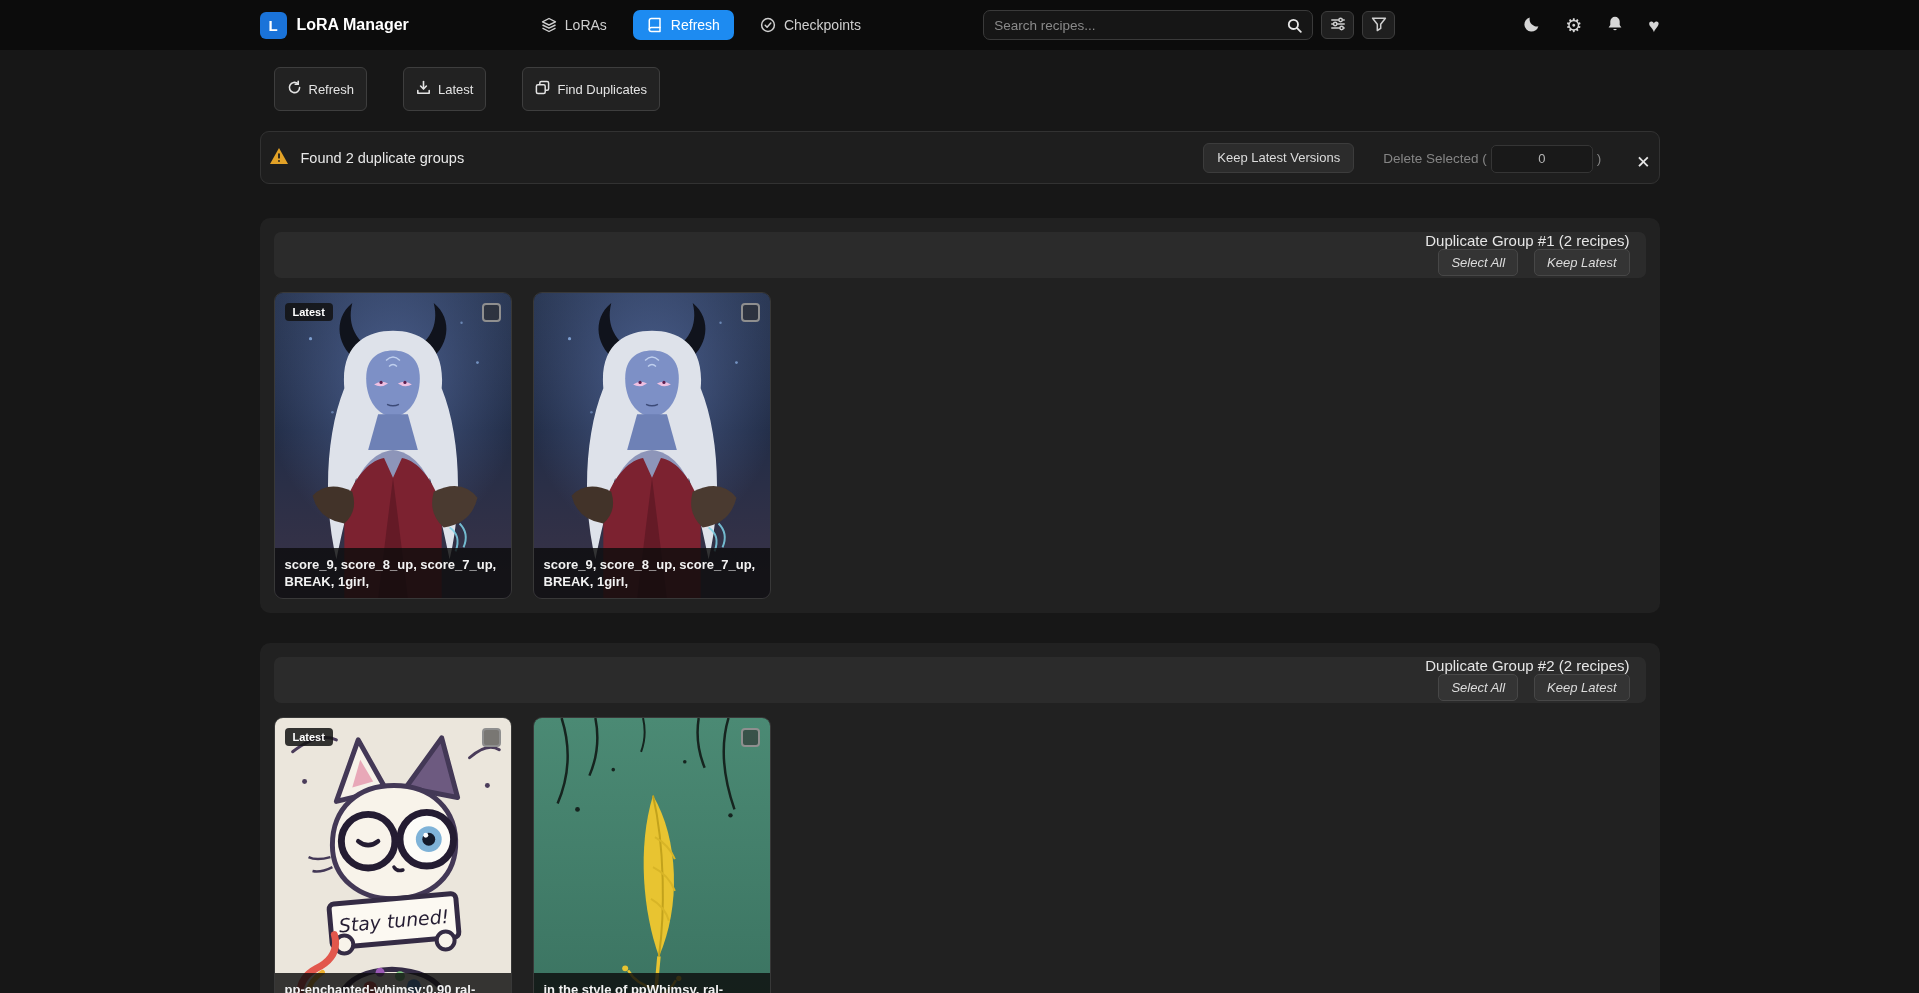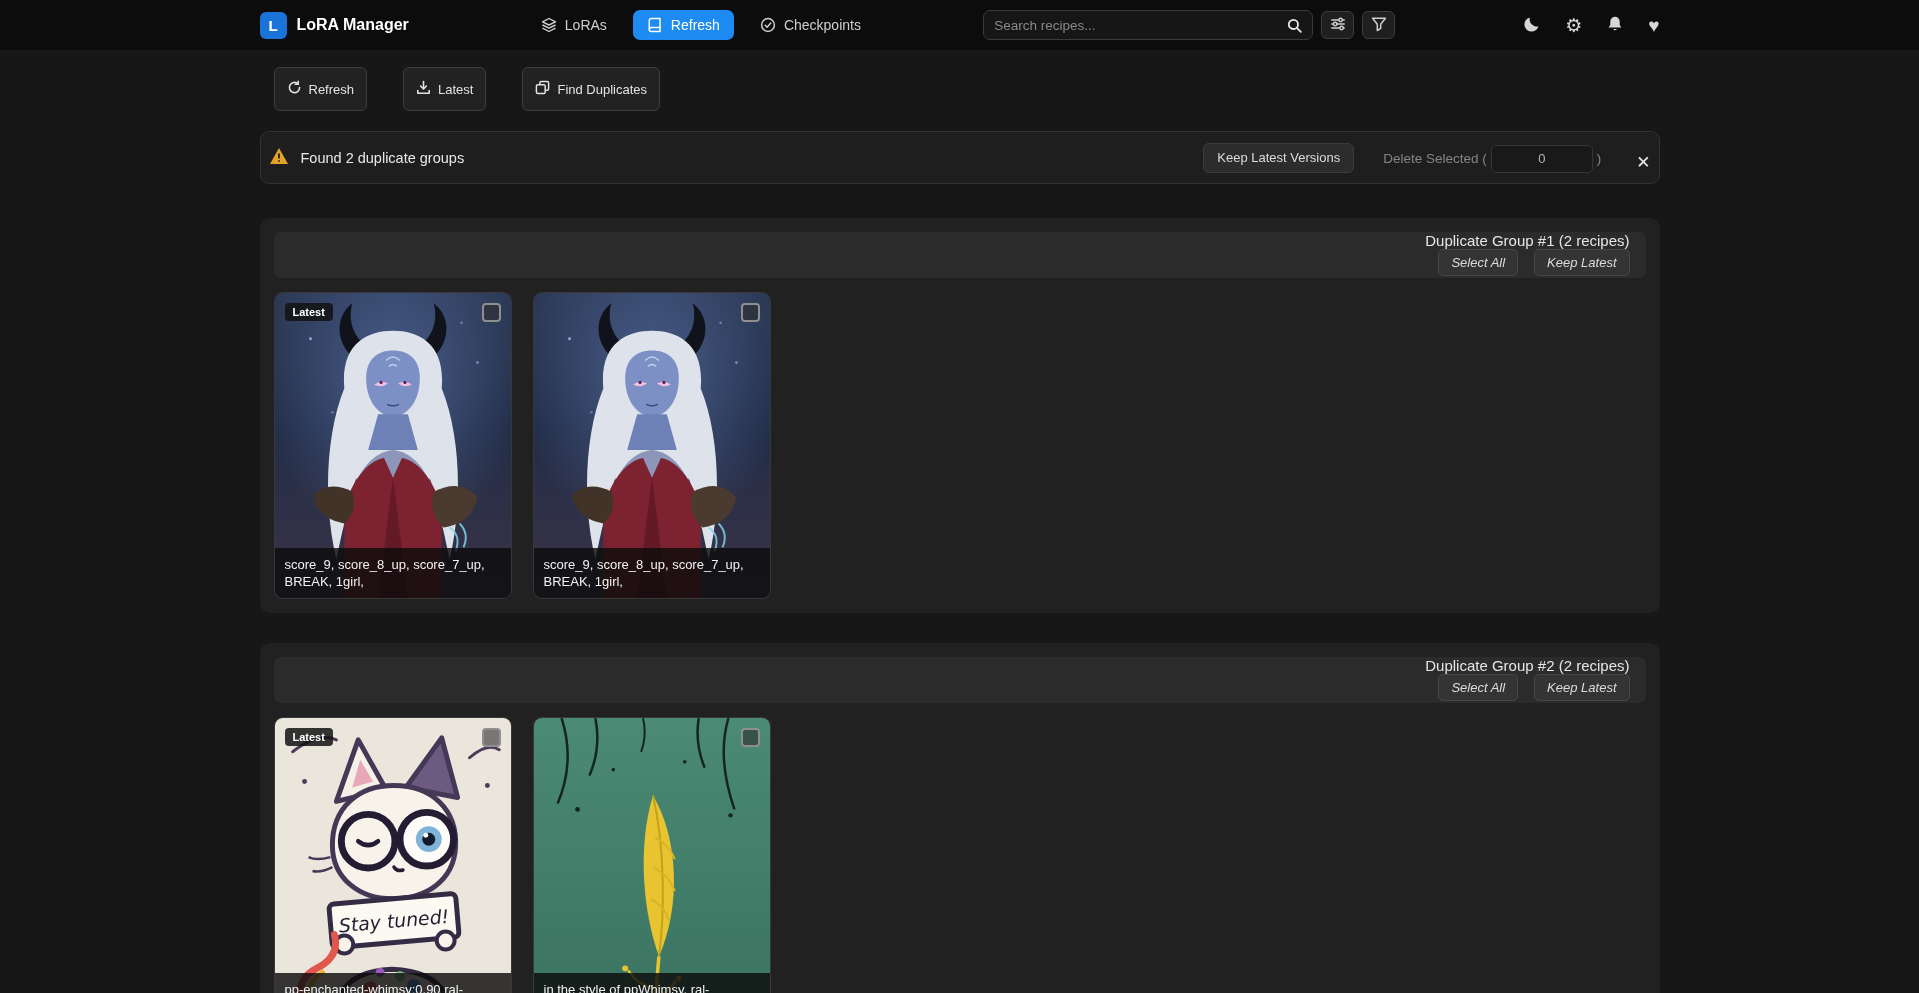--- a/index.html
+++ b/index.html
@@ -59,21 +59,21 @@
 
   .cards { display:flex; gap:21px; }
   .card { width:238px; height:307px; border-radius:9px; overflow:hidden; position:relative;
     background:#1a1a1a; border:1px solid #383838; cursor:pointer; }
   .card .art { position:absolute; inset:0; width:100%; height:100%; display:block; }
   .badge { position:absolute; top:10px; left:10px; background:rgba(18,18,18,0.85); color:#fff;
     font-size:11px; font-weight:700; padding:3px 8px; border-radius:4px; }
   .checkbox { position:absolute; top:10px; right:10px; width:19px; height:19px;
     border:2px solid #8f8f8f; border-radius:4px; background:rgba(45,45,45,0.6); }
   .caption { position:absolute; left:0; right:0; bottom:0; background:rgba(12,12,12,0.82);
-    padding:8px 10px; color:#f2f2f2; font-size:13px; font-weight:400; line-height:1.32;
+    padding:8px 10px; color:#f2f2f2; font-size:13px; font-weight:700; line-height:1.32;
     word-wrap:break-word; }
 </style>
 </head>
 <body>
 
 <header class="navbar">
   <div class="nav-inner">
     <div class="brand">
       <div class="logo">
         <span>L</span>

